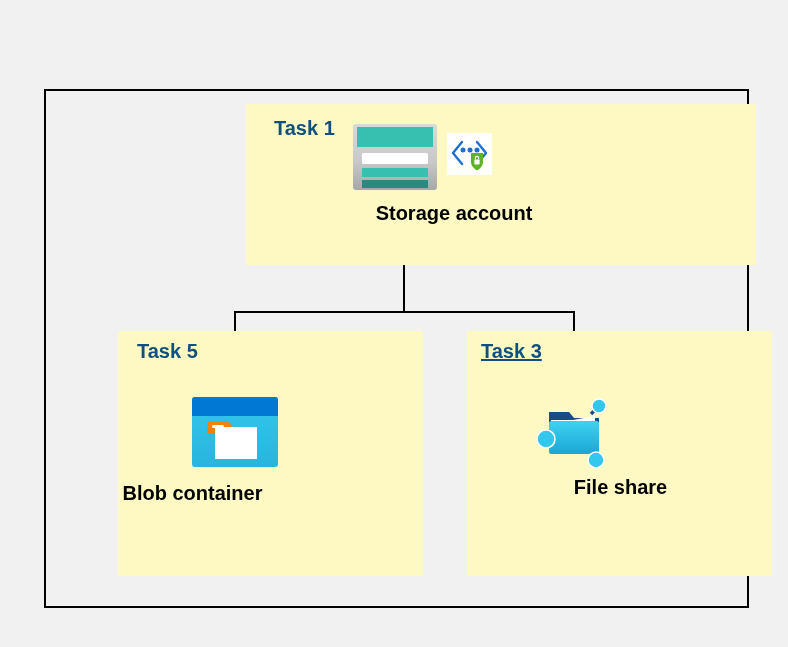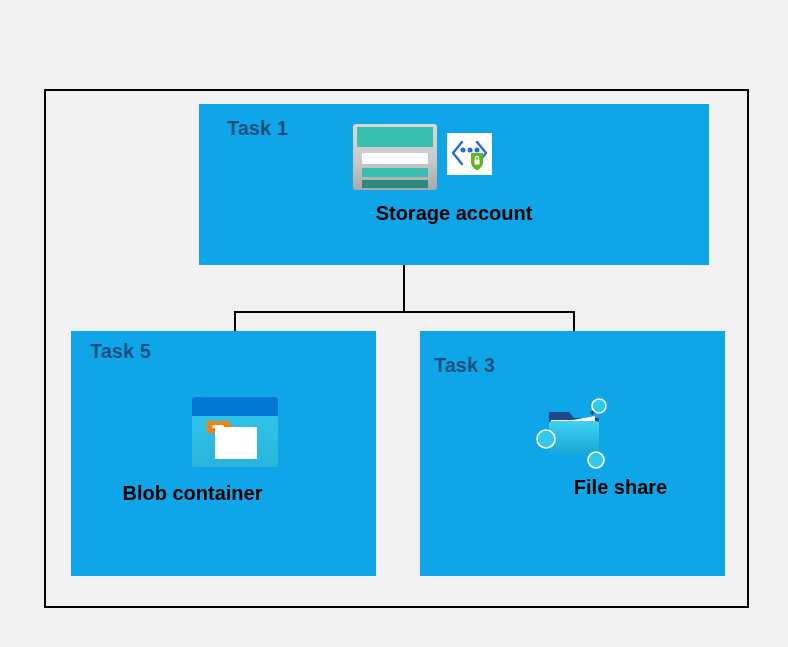--- a/index.html
+++ b/index.html
@@ -28,33 +28,33 @@
   
   .rg-box {
     position: absolute;
     left: 44px; top: 89px;
     width: 705px; height: 519px;
     border: 2px solid #000;
     background: transparent;
   }
 
   
-  .task-box { position: absolute; background: #0ea5e9; }
+  .task-box { position: absolute; background: #fef9c3; margin-left: 47px; }
   #task1-box { left: 199px; top: 104px; width: 510px; height: 161px; }
   #task5-box { left: 71px; top: 331px; width: 305px; height: 245px; }
   #task3-box { left: 420px; top: 331px; width: 305px; height: 245px; }
 
   .task-label {
     position: absolute;
     font-size: 20px; font-weight: bold; color: #11507e;
     white-space: nowrap;
   }
   #task1-label { left: 28px; top: 13px; }
   #task5-label { left: 19px; top: 9px; }
-  #task3-label { left: 14px; top: 23px; }
+  #task3-label { left: 14px; top: 9px; text-decoration: underline; }
 
   
   .node-label {
     position: absolute;
     font-size: 20px; font-weight: bold; color: #000;
     white-space: nowrap; text-align: center;
   }
   #storage-label { left: 199px; top: 202px; width: 510px; text-align: center; }
   #blob-label    { left: 71px;  top: 482px; width: 243px; }
   #share-label   { left: 420px; top: 476px; width: 305px; margin-left: 48px; }

